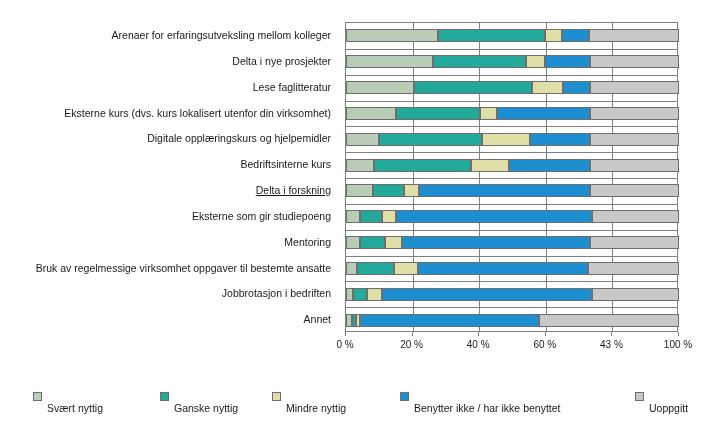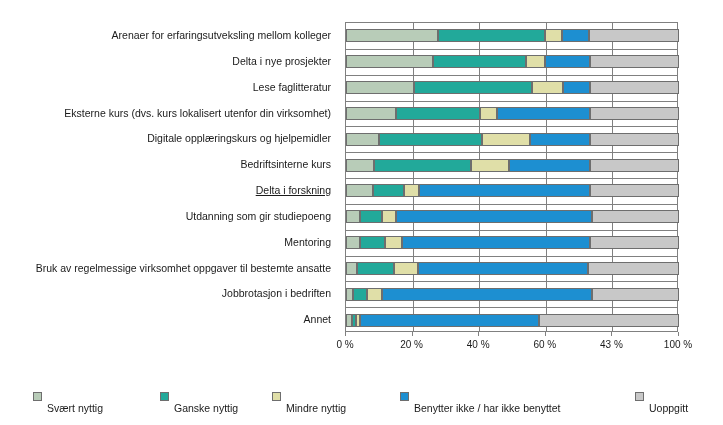--- a/index.html
+++ b/index.html
@@ -147,21 +147,21 @@
   <div class="plot-wrap">
 
     <div class="cat-labels">
         <div class="cat-label" style="top: 0px;">Arenaer for erfaringsutveksling mellom kolleger</div>
         <div class="cat-label" style="top: 25.8333px;">Delta i nye prosjekter</div>
         <div class="cat-label" style="top: 51.6667px;">Lese faglitteratur</div>
         <div class="cat-label" style="top: 77.5px;">Eksterne kurs (dvs. kurs lokalisert utenfor din virksomhet)</div>
         <div class="cat-label" style="top: 103.333px;">Digitale opplæringskurs og hjelpemidler</div>
         <div class="cat-label" style="top: 129.167px;">Bedriftsinterne kurs</div>
         <div class="cat-label" style="top: 155px; text-decoration: underline;">Delta i forskning</div>
-        <div class="cat-label" style="top: 180.833px;">Utdanning som gir studiepoeng</div>
+        <div class="cat-label" style="top: 180.833px;">Eksterne som gir studiepoeng</div>
         <div class="cat-label" style="top: 206.667px;">Mentoring</div>
         <div class="cat-label" style="top: 232.5px;">Bruk av regelmessige virksomhet oppgaver til bestemte ansatte</div>
         <div class="cat-label" style="top: 258.333px;">Jobbrotasjon i bedriften</div>
         <div class="cat-label" style="top: 284.167px;">Annet</div>
       </div>
 
     <div class="plot-area">
       <div class="grid-layer">
           <div class="gridline" style="left: 66.6px;"></div>
           <div class="gridline" style="left: 133.2px;"></div>

